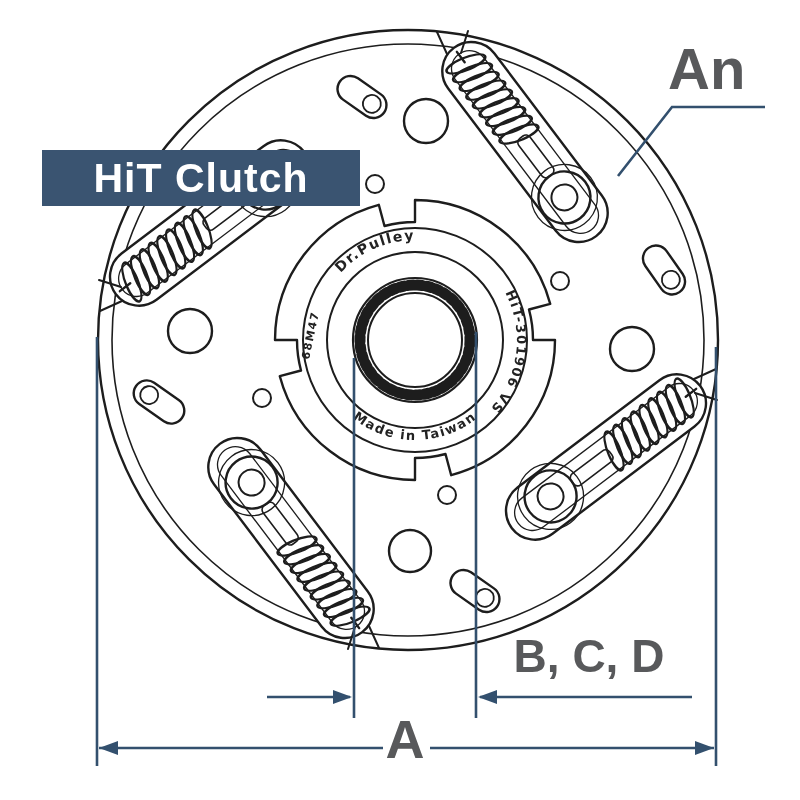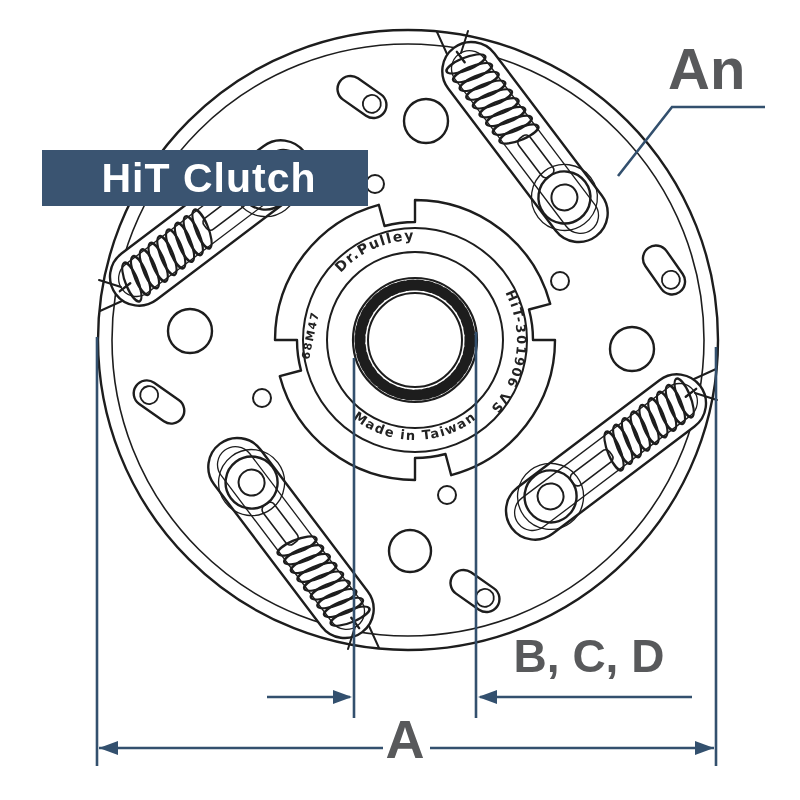--- a/index.html
+++ b/index.html
@@ -5,21 +5,21 @@
   html,body{margin:0;padding:0;background:#ffffff;}
   .stage{
     position:relative;width:800px;height:800px;background:#ffffff;overflow:hidden;
     font-family:"Liberation Sans","DejaVu Sans",sans-serif;
   }
   .stage svg{position:absolute;left:0;top:0;}
   .badge{
     position:absolute;left:42px;top:150px;width:318px;height:56px;
     background:#3a5471;color:#ffffff;
     display:flex;align-items:center;justify-content:center;
-    font-size:41px;font-weight:bold;letter-spacing:1px;padding-left:8px;
+    font-size:41px;font-weight:bold;letter-spacing:1px;
   }
   .callout{position:absolute;color:#58595b;font-weight:bold;line-height:1;text-align:center;}
   .an-label{left:668px;top:40px;font-size:58px;}
   .bcd-label{left:494px;top:633px;width:190px;text-align:center;font-size:46px;}
   .a-label{left:372px;top:712px;width:66px;text-align:center;font-size:54px;}
   .hubtext{font-family:"DejaVu Sans","Liberation Sans",sans-serif;font-weight:bold;fill:#222222;letter-spacing:1.5px;}
 </style>
 </head>
 <body>
 

